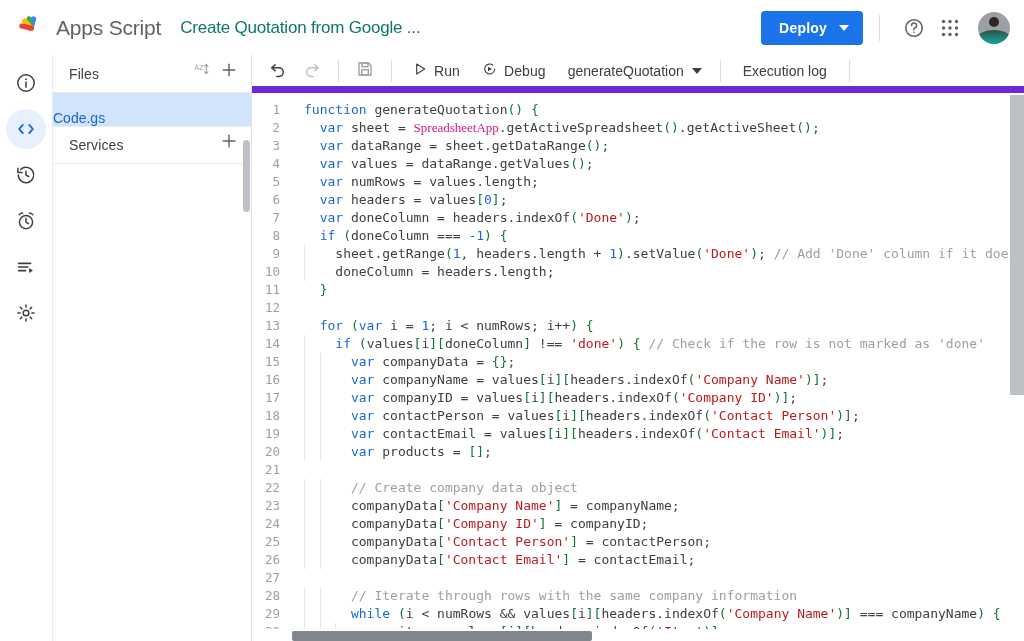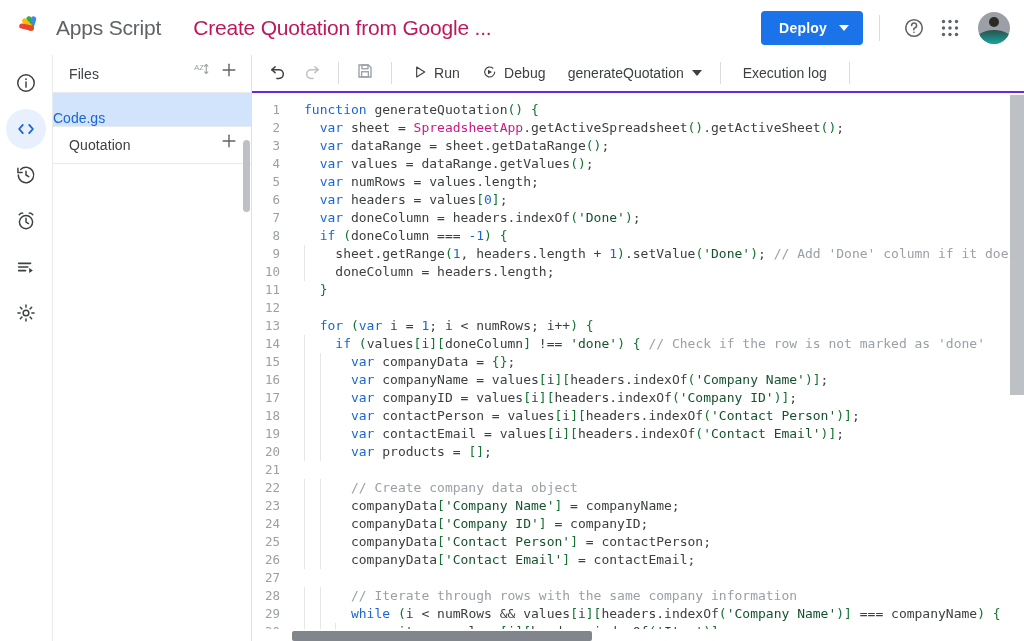--- a/index.html
+++ b/index.html
@@ -22,22 +22,22 @@
     padding: 0 14px 0 16px;
     position: relative;
   }
   .brand { display: flex; align-items: center; gap: 10px; }
   .logo { width: 30px; height: 30px; position: relative; flex: 0 0 30px; }
   .brand-name {
     font-size: 21px; color: #5f6368; letter-spacing: -0.2px;
     font-family: "Liberation Sans", sans-serif;
   }
   .project-title {
-    margin-left: 32px;
-    font-size: 21px; color: #be185d; letter-spacing: -0.2px;
+    margin-left: 19px;
+    font-size: 17px; color: #0f766e; letter-spacing: -0.2px;
     white-space: nowrap; overflow: hidden; text-overflow: ellipsis;
     max-width: 470px; cursor: text;
   }
   .header-right {
     margin-left: auto; display: flex; align-items: center; gap: 0;
   }
   .deploy-btn {
     background: #1a73e8; color: #fff;
     height: 34px; border-radius: 4px;
     display: flex; align-items: center; gap: 12px;
@@ -121,21 +121,21 @@
   .sb-scroll {
     position: absolute; right: 1px; width: 7px;
     background: #bdc1c6; border-radius: 4px;
   }
 
   
   .editor { flex: 1; display: flex; flex-direction: column; min-width: 0; position: relative; }
   .toolbar {
     height: 38px; display: flex; align-items: center;
     padding: 0 6px 0 10px; gap: 2px;
-    border-bottom: 2px solid #6d28d9; background: #fff;
+    border-bottom: 7px solid #6d28d9; background: #fff;
   }
   .tb-icon {
     width: 32px; height: 32px; border-radius: 50%;
     display: flex; align-items: center; justify-content: center;
     cursor: pointer; color: #3c4043;
   }
   .tb-icon.disabled { color: #bdc1c6; cursor: default; }
   .tb-icon.save { color: #9aa0a6; }
   .tb-sep { width: 1px; height: 22px; background: #dadce0; margin: 0 8px; }
   .tb-btn {
@@ -180,22 +180,22 @@
     position: relative; padding-left: 14px;
   }
   .lc .txt { position: relative; }
   
   .guide {
     position: absolute; top: 0; width: 1px; height: 18px;
     background: #e4e6e8;
   }
   
   .kw  { color: #1967d2; }
-  .cls { color: #d01884; }
-  .str { color: #14532d; }
+  .cls { color: #d01884; font-family: Liberation Serif, serif; }
+  .str { color: #b91c1c; }
   .num { color: #1967d2; }
   .com { color: #9aa0a6; }
   .brk { color: #137333; }
   .pl  { color: #3c4043; }
 
   
   .v-scroll {
     position: absolute; right: 0; width: 14px;
     background: #bdc1c6;
   }
@@ -343,21 +343,21 @@
               <line x1="5" y1="12" x2="19" y2="12"></line>
           </svg>
         </span>
       </div>
 
       <div class="file-row selected">
         <span>Code.gs</span>
       </div>
 
       <div class="panel-head" style="border-top:1px solid #e8eaed;">
-        <span class="ph-title">Quotation</span>
+        <span class="ph-title">Services</span>
         <span class="ph-btn">
           <svg width="20" height="20" viewBox="0 0 24 24" stroke="#5f6368" stroke-width="1.7" stroke-linecap="round">
             <line x1="12" y1="5" x2="12" y2="19"></line>
               <line x1="5" y1="12" x2="19" y2="12"></line>
           </svg>
         </span>
       </div>
 
 
       <div class="sb-scroll" style="top:85px;height:72px;"></div>

